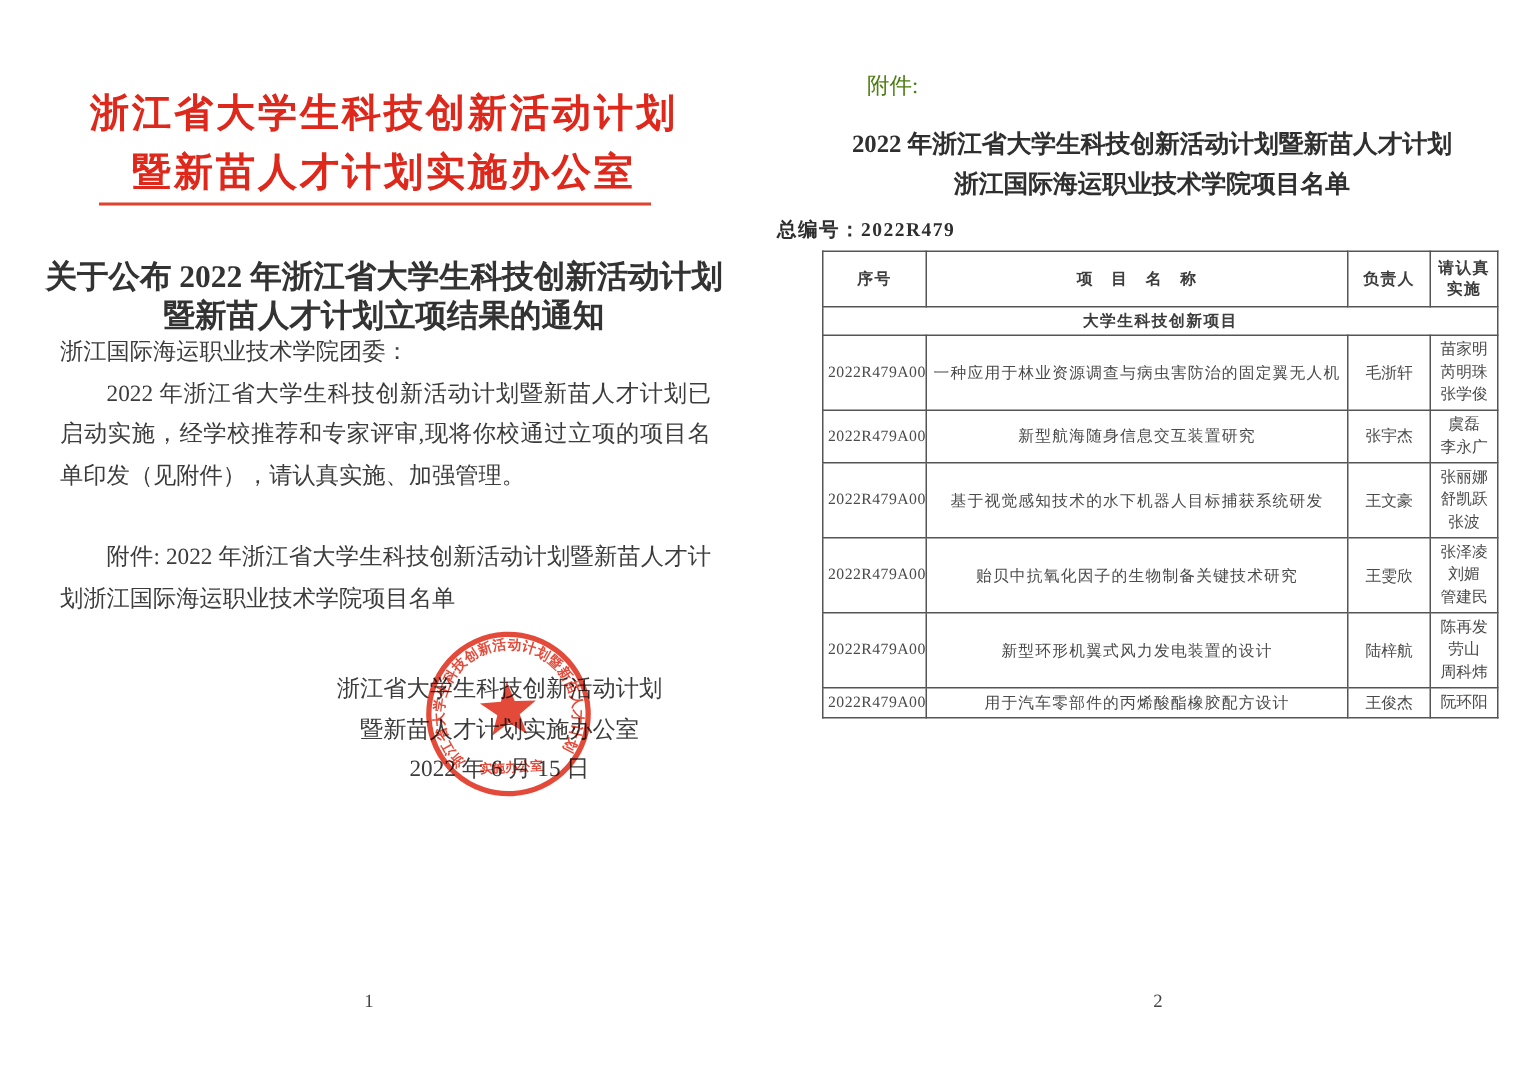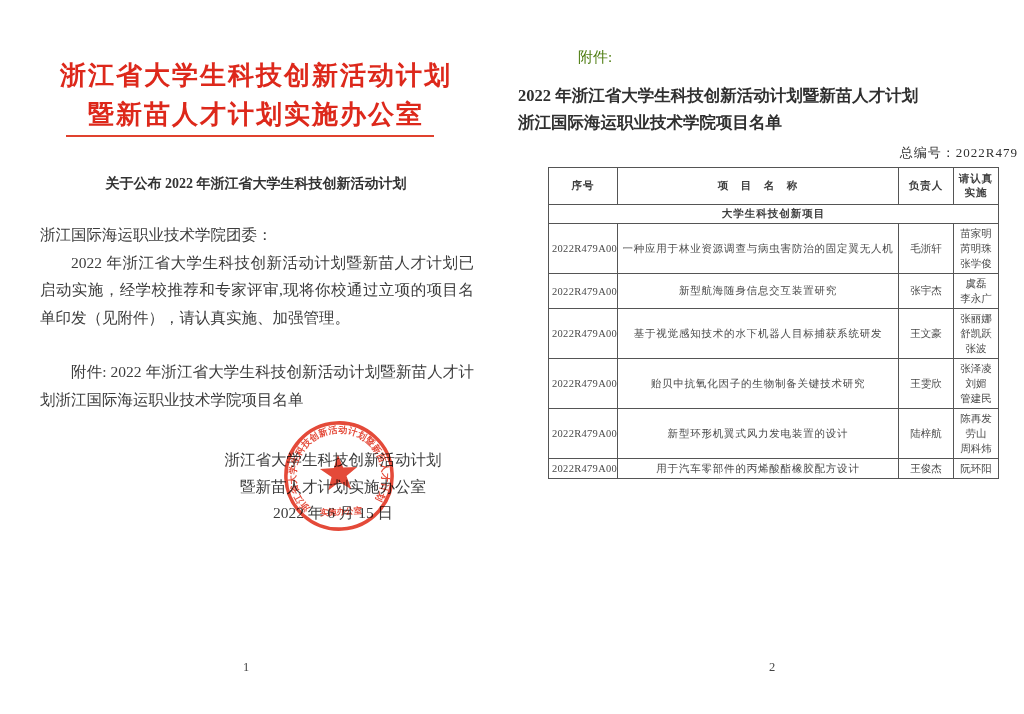--- a/index.html
+++ b/index.html
@@ -20,21 +20,21 @@
   .doc-header { position: absolute; top: 56px; left: 0; width: 512px; text-align: center; }
   .doc-header .hline {
     font-size: 26px; font-weight: bold; color: #dd281b;
     line-height: 39px; letter-spacing: 2px;
   }
   .red-rule {
     position: absolute; top: 135px; left: 66px; width: 368px; height: 2px;
     background: #e0422e;
   }
   .notice-title { position: absolute; top: 171px; left: 20px; width: 472px; text-align: center; }
-  .notice-title .nline { font-size: 14px; font-weight: bold; color: #333; line-height: 26px; }
+  .notice-title .nline { font-size: 21px; font-weight: bold; color: #333; line-height: 26px; }
   .body-block {
     position: absolute; top: 221px; left: 40px; width: 434px;
     font-size: 15.5px; line-height: 27.5px; color: #3c3c3c;
     text-align: justify;
   }
   .body-block p { margin: 0; }
   .body-block .indent { text-indent: 2em; }
   .body-block .attachment-ref { margin-top: 27px; font-family: Liberation Serif, serif; }
   .signature-block {
     position: absolute; top: 447px; left: 200px; width: 266px;
@@ -47,25 +47,25 @@
   }
   .page-num {
     position: absolute; top: 660px; width: 40px; text-align: center;
     font-size: 12.5px; color: #444;
   }
   #page1 .page-num { left: 226px; }
   #page2 .page-num { left: 240px; }
 
   
   .att-label { position: absolute; top: 48px; left: 66px; font-size: 15px; color: #4d7c0f; }
-  .p2-title { position: absolute; top: 82px; left: 6px; width: 500px; text-align: left; }
+  .p2-title { position: absolute; top: 82px; left: 6px; width: 500px; text-align: center; }
   .p2-title .tline { font-size: 16.5px; font-weight: bold; color: #2f2f2f; line-height: 27px; }
   .serial-no {
-    position: absolute; top: 144px; left: 6px; width: 500px; text-align: right;
-    font-size: 13px; font-weight: normal; color: #2f2f2f; letter-spacing: 1px;
+    position: absolute; top: 144px; left: 6px; width: 500px; text-align: left;
+    font-size: 13px; font-weight: bold; color: #2f2f2f; letter-spacing: 1px;
   }
   table.projects {
     position: absolute; top: 167px; left: 36px; width: 450px;
     border-collapse: collapse; table-layout: fixed;
     font-size: 10.5px; color: #4a4a4a;
   }
   table.projects th, table.projects td {
     border: 1px solid #555; padding: 2px 3px; text-align: center;
     overflow: hidden;
   }
@@ -82,20 +82,21 @@
 <div class="page" id="page1">
 
   <div class="doc-header">
     <div class="hline">浙江省大学生科技创新活动计划</div>
     <div class="hline">暨新苗人才计划实施办公室</div>
   </div>
   <div class="red-rule"></div>
 
   <div class="notice-title">
     <div class="nline">关于公布 2022 年浙江省大学生科技创新活动计划</div>
+    <div class="nline">暨新苗人才计划立项结果的通知</div>
   </div>
 
   <div class="body-block">
     <p>浙江国际海运职业技术学院团委：</p>
     <p class="indent">2022 年浙江省大学生科技创新活动计划暨新苗人才计划已启动实施，经学校推荐和专家评审,现将你校通过立项的项目名单印发（见附件），请认真实施、加强管理。</p>
     <p class="indent attachment-ref">附件: 2022 年浙江省大学生科技创新活动计划暨新苗人才计划浙江国际海运职业技术学院项目名单</p>
   </div>
 
   <div class="signature-block">
     <div>浙江省大学生科技创新活动计划</div>

